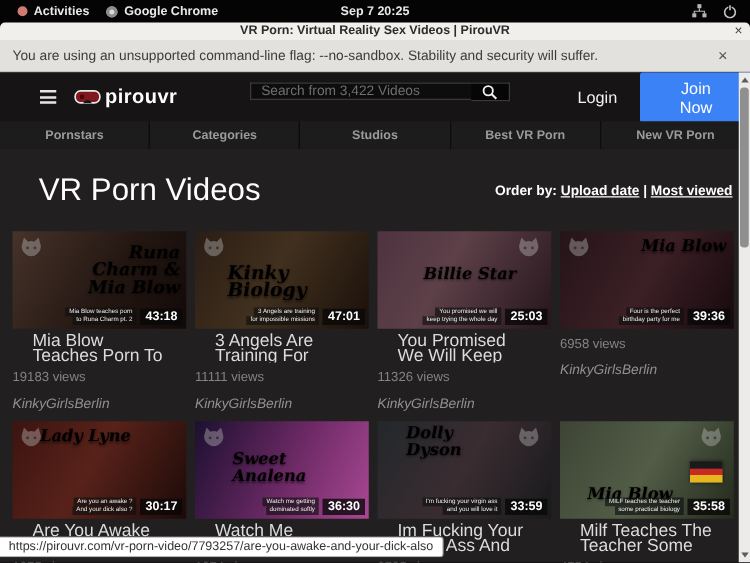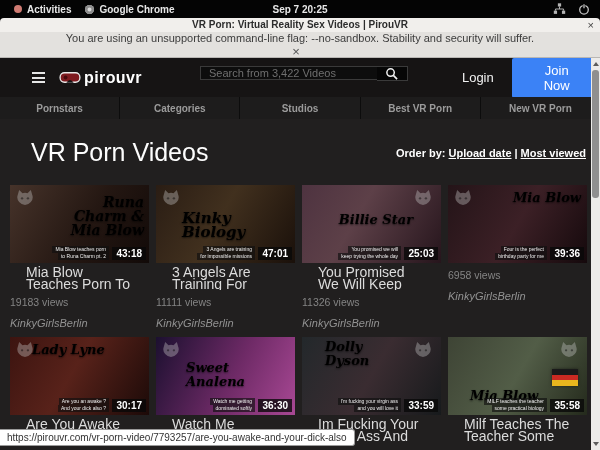--- a/index.html
+++ b/index.html
@@ -14,21 +14,21 @@
   .chrome-donut{width:9px;height:9px;border-radius:50%;background:#d9d9d9;box-shadow:inset 0 0 0 2.5px #8b8b8b;}
   .gnome-clock{position:absolute;left:0;right:0;text-align:center;pointer-events:none;}
   .gnome-right{margin-left:auto;display:flex;align-items:center;gap:12px;margin-right:10px;}
 
   
   .tab-strip{height:14px;background:#f1efec;display:flex;align-items:center;position:relative;border-radius:4px 4px 0 0;}
   .tab-title{flex:1;text-align:center;font-size:10px;color:#2c2c2c;font-weight:bold;line-height:14px;}
   .tab-close{position:absolute;right:6px;top:0;font-size:11px;color:#444;line-height:14px;cursor:pointer;}
 
   
-  .infobar{height:25px;background:#e3e1de;border-bottom:1px solid #b9b7b4;display:flex;align-items:center;font-size:11px;color:#3c3c3c;padding:0 10px;flex-direction:column;}
+  .infobar{height:25px;background:#e3e1de;border-bottom:1px solid #b9b7b4;display:flex;align-items:center;font-size:11px;color:#3c3c3c;padding:0 10px;}
   .infobar-msg{flex:1;}
   .infobar-close{font-size:13px;color:#555;margin-right:8px;cursor:pointer;}
 
   
   .browser-content{position:relative;height:392px;background:#211f1f;}
 
   .site-header{height:39px;background:#161414;display:flex;align-items:center;}
   .hamburger{margin-left:32px;display:flex;flex-direction:column;gap:2.5px;cursor:pointer;}
   .hamburger span{display:block;width:13px;height:2px;background:#e6e6e6;}
   .brand{display:flex;align-items:center;gap:3px;margin-left:14px;cursor:pointer;}

